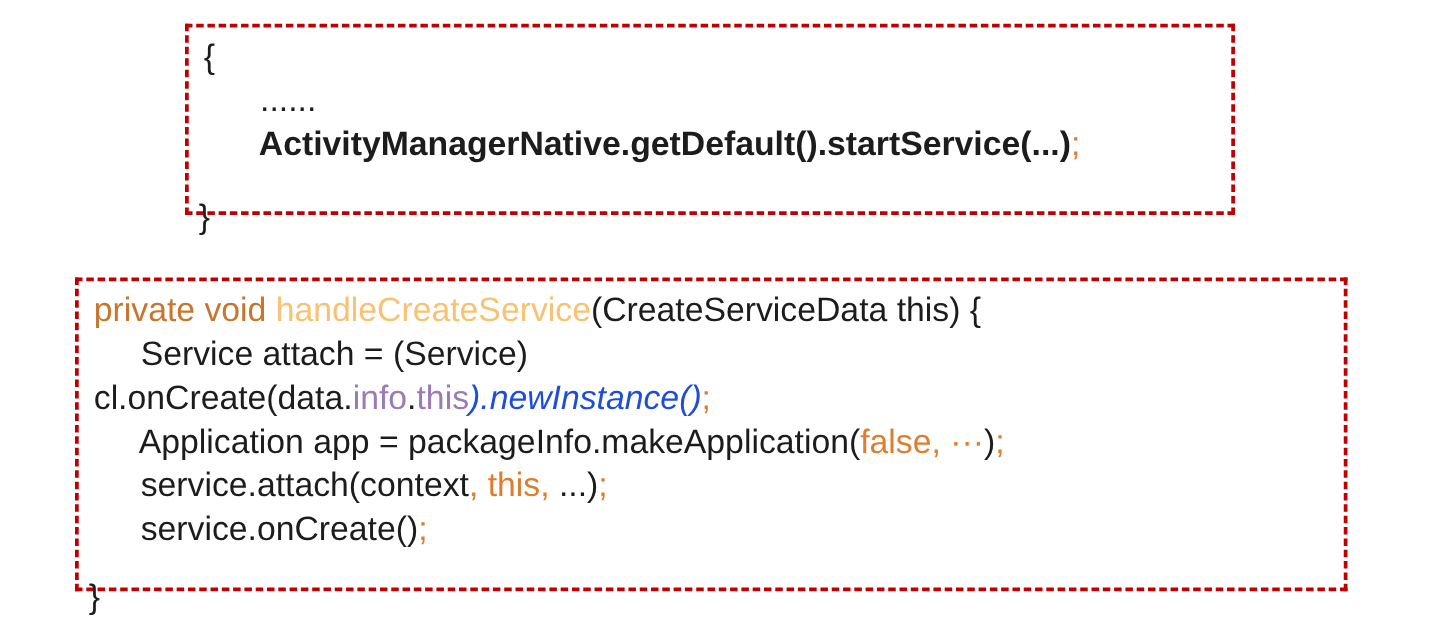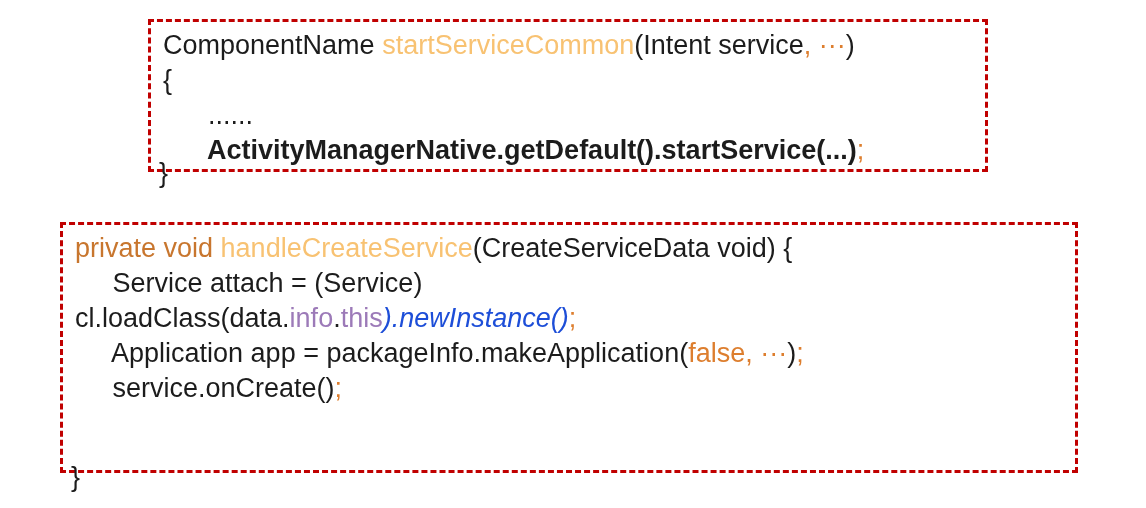--- a/index.html
+++ b/index.html
@@ -50,30 +50,30 @@
     z-index: 2;
   }
   .box-1 .closing-brace { bottom: -22px; }
   .box-2 .closing-brace { bottom: -25px; }
 </style>
 </head>
 <body>
 
 <div class="code-box box-1" style="border-color: rgb(192, 0, 0);">
   <div class="code-lines">
-      <div class="code-line"><span style="color: rgb(28, 28, 28);">ComponentName </span><span style="color: rgb(248, 194, 114);">startServiceCommon</span><span style="color: rgb(28, 28, 28);">(Intent service</span><span style="color: rgb(221, 126, 46);">, ···</span><span style="color: rgb(28, 28, 28);">)</span></div>
       <div class="code-line"><span style="color: rgb(28, 28, 28);">{</span></div>
       <div class="code-line"><span style="color: rgb(28, 28, 28);">      ......</span></div>
       <div class="code-line"><span style="color: rgb(28, 28, 28); font-weight: bold;">      ActivityManagerNative.getDefault().startService(...)</span><span style="color: rgb(221, 126, 46);">;</span></div>
     </div>
   <span class="closing-brace">}</span>
 </div>
 
 <div class="code-box box-2" style="border-color: rgb(192, 0, 0);">
   <div class="code-lines">
-      <div class="code-line"><span style="color: rgb(200, 118, 46);">private void </span><span style="color: rgb(248, 194, 114);">handleCreateService</span><span style="color: rgb(28, 28, 28);">(CreateServiceData void) {</span></div>
+      <div class="code-line"><span style="color: rgb(200, 118, 46);">private void </span><span style="color: rgb(248, 194, 114);">handleCreateService</span><span style="color: rgb(28, 28, 28);">(CreateServiceData this) {</span></div>
       <div class="code-line"><span style="color: rgb(28, 28, 28);">     Service attach = (Service)</span></div>
-      <div class="code-line"><span style="color: rgb(28, 28, 28);">cl.loadClass(data.</span><span style="color: rgb(156, 122, 184);">info</span><span style="color: rgb(28, 28, 28);">.</span><span style="color: rgb(156, 122, 184);">this</span><span style="color: #1d4ed8; font-style: italic;">).newInstance()</span><span style="color: rgb(221, 126, 46);">;</span></div>
+      <div class="code-line"><span style="color: rgb(28, 28, 28);">cl.onCreate(data.</span><span style="color: rgb(156, 122, 184);">info</span><span style="color: rgb(28, 28, 28);">.</span><span style="color: rgb(156, 122, 184);">this</span><span style="color: #1d4ed8; font-style: italic;">).newInstance()</span><span style="color: rgb(221, 126, 46);">;</span></div>
       <div class="code-line"><span style="color: rgb(28, 28, 28);">     Application app = packageInfo.makeApplication(</span><span style="color: rgb(221, 126, 46);">false, ···</span><span style="color: rgb(28, 28, 28);">)</span><span style="color: rgb(221, 126, 46);">;</span></div>
+      <div class="code-line"><span style="color: rgb(28, 28, 28);">     service.attach(context</span><span style="color: rgb(221, 126, 46);">, this, </span><span style="color: rgb(28, 28, 28);">...)</span><span style="color: rgb(221, 126, 46);">;</span></div>
       <div class="code-line"><span style="color: rgb(28, 28, 28); margin-top: 14px;">     service.onCreate()</span><span style="color: rgb(221, 126, 46);">;</span></div>
     </div>
   <span class="closing-brace">}</span>
 </div>
 
 </body></html>

